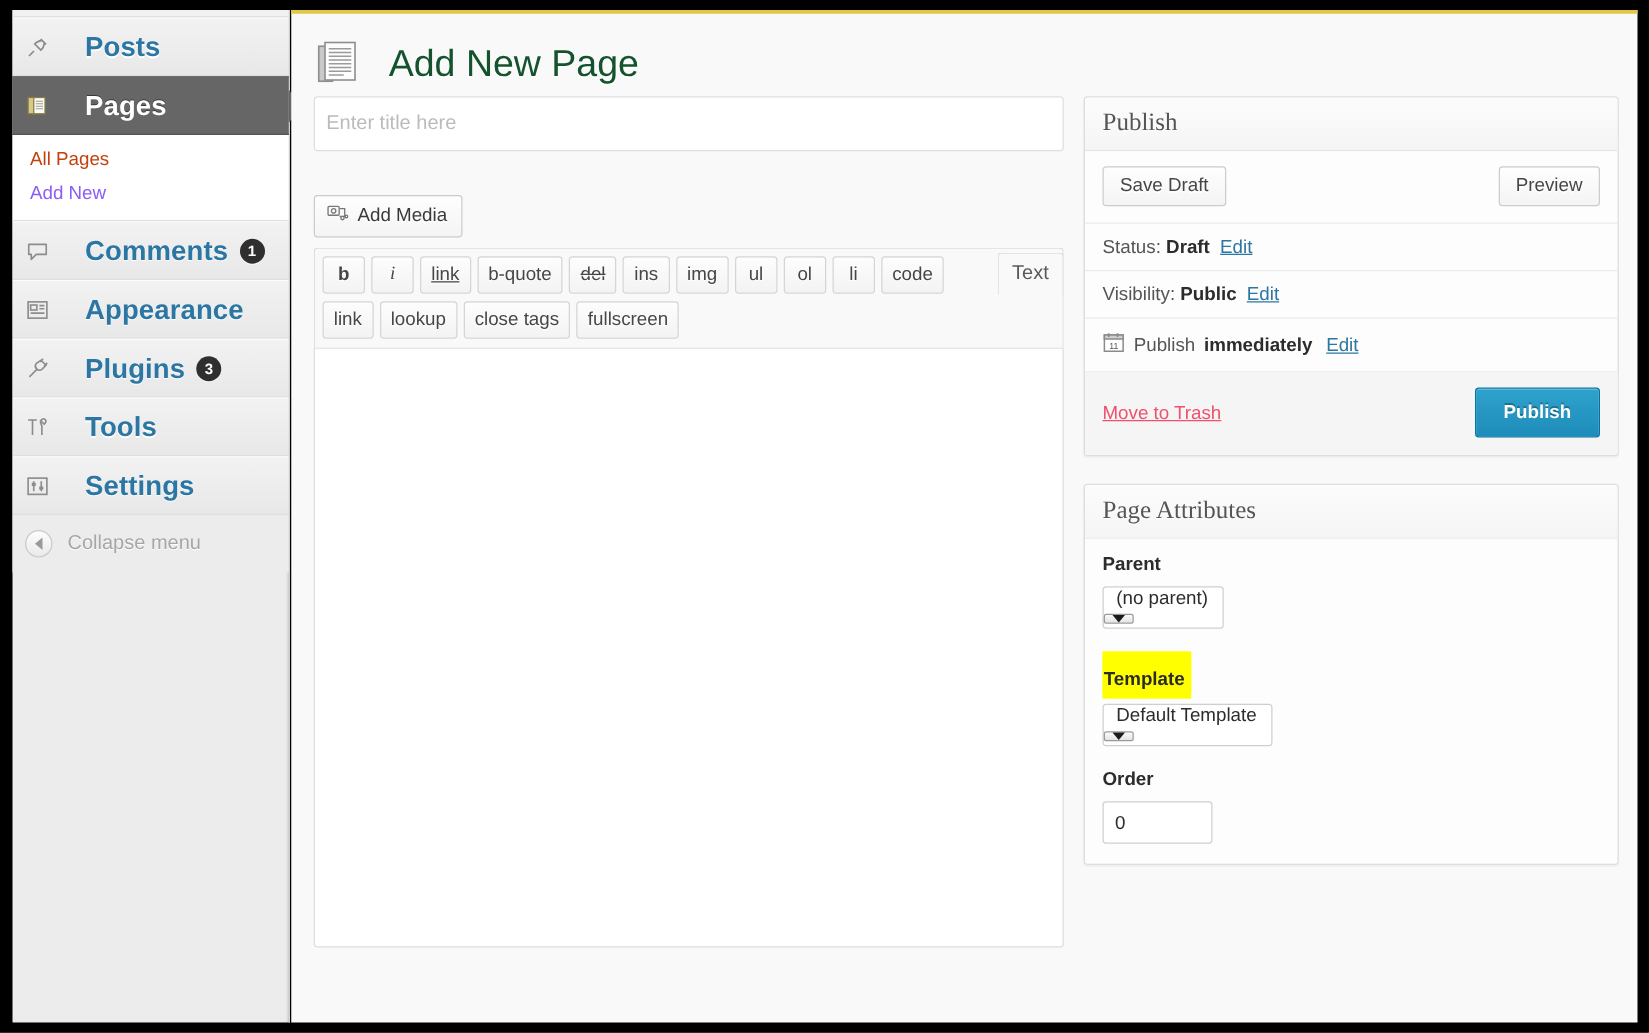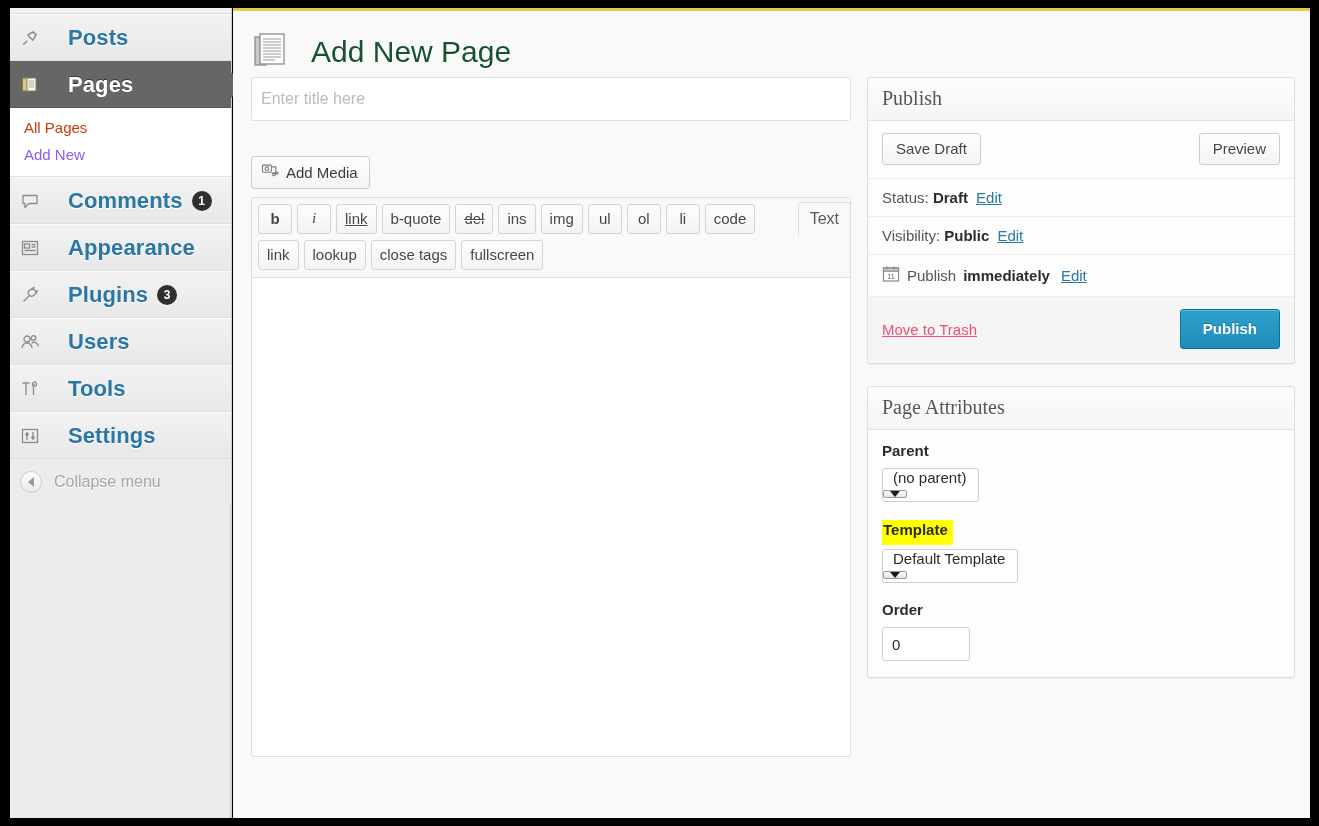--- a/index.html
+++ b/index.html
@@ -381,21 +381,21 @@
   .pa-body { padding: 12px 14px 16px; }
   .pa-label {
     font-size: 15px;
     font-weight: bold;
     color: #2c2c2c;
     margin-bottom: 9px;
     display: inline-block;
   }
   .pa-label.hl {
     background: #ffff00;
-    padding: 1px 5px 2px 1px;
+    padding: 14px 5px 2px 1px;
     box-shadow: 0 5px 0 #ffff00;
   }
   .pa-select {
     display: inline-flex;
     align-items: stretch;
     background: #fff;
     border: 1px solid #cfcfcf;
     border-radius: 3px;
     margin-bottom: 18px;
     height: 34px;
@@ -508,33 +508,20 @@
               <path d="M12.8 3.2 L16.8 7.2 l-3.3 3.3 a3.3 3.3 0 0 1-4.6-4.6z"></path>
               <path d="M9.5 10.5 L3.5 16.5"></path>
               <path d="M14.5 2 L12 4.5 M17.8 5.3 L15.3 7.8"></path>
             </g>
           </svg>
       </span>
       <span class="mlabel">Plugins</span>
       <span class="bubble">3</span>
     </div>
 
-    <div class="menu-item">
-      <span class="icon">
-        <svg viewBox="0 0 20 20" width="20" height="20">
-            <g fill="none" stroke="#8c8c8c" stroke-width="1.3">
-              <circle cx="7" cy="7" r="3"></circle>
-              <path d="M2 16 a5 5 0 0 1 10 0"></path>
-              <circle cx="13.5" cy="6" r="2.3"></circle>
-              <path d="M11.5 11.2 a4.2 4.2 0 0 1 6.8 3.4"></path>
-            </g>
-          </svg>
-      </span>
-      <span class="mlabel">Users</span>
-    </div>
 
     <div class="menu-item">
       <span class="icon">
         <svg viewBox="0 0 20 20" width="20" height="20">
             <g fill="none" stroke="#8c8c8c" stroke-width="1.3">
               <path d="M2.5 4 h7 M6 4 v12"></path>
               <path d="M13.5 3.5 a2 2 0 0 1 2.8 2.8 l-1 1 -2.8-2.8z"></path>
               <path d="M12.2 5.3 L13.5 9 v7"></path>
             </g>
           </svg>

